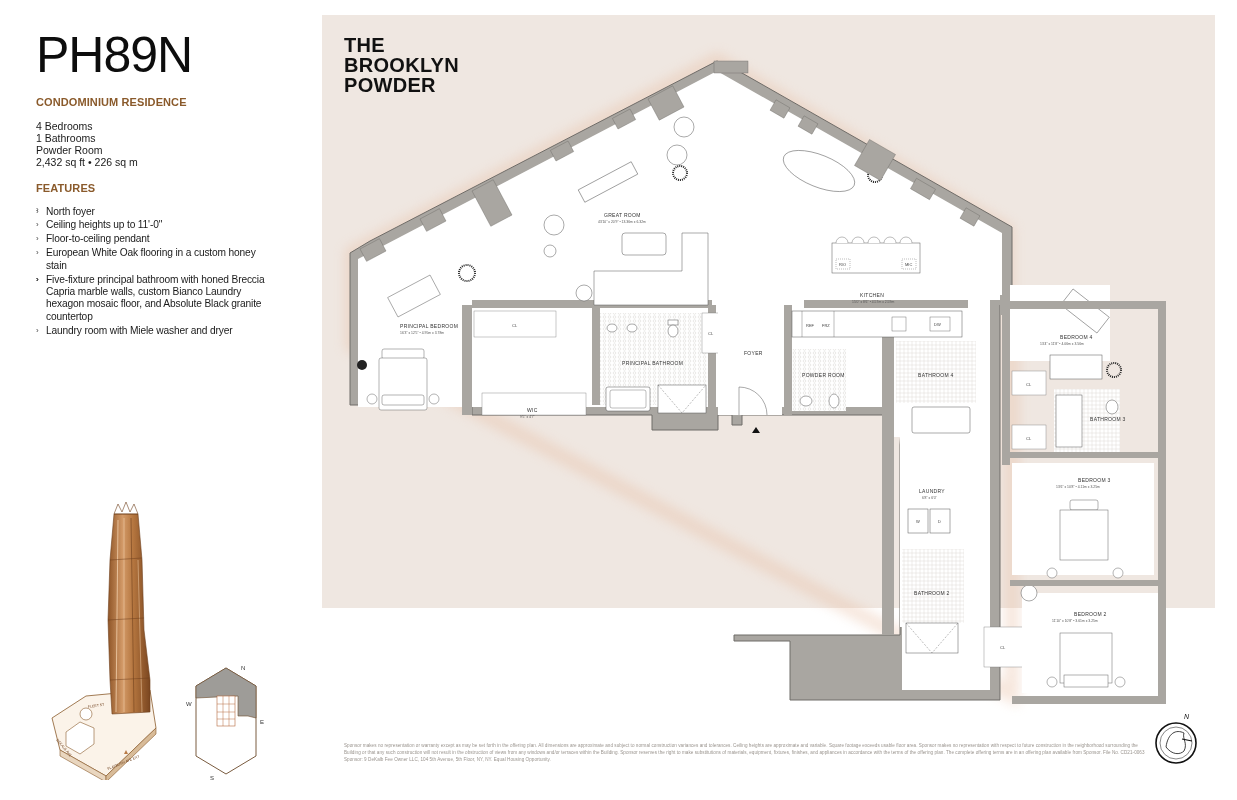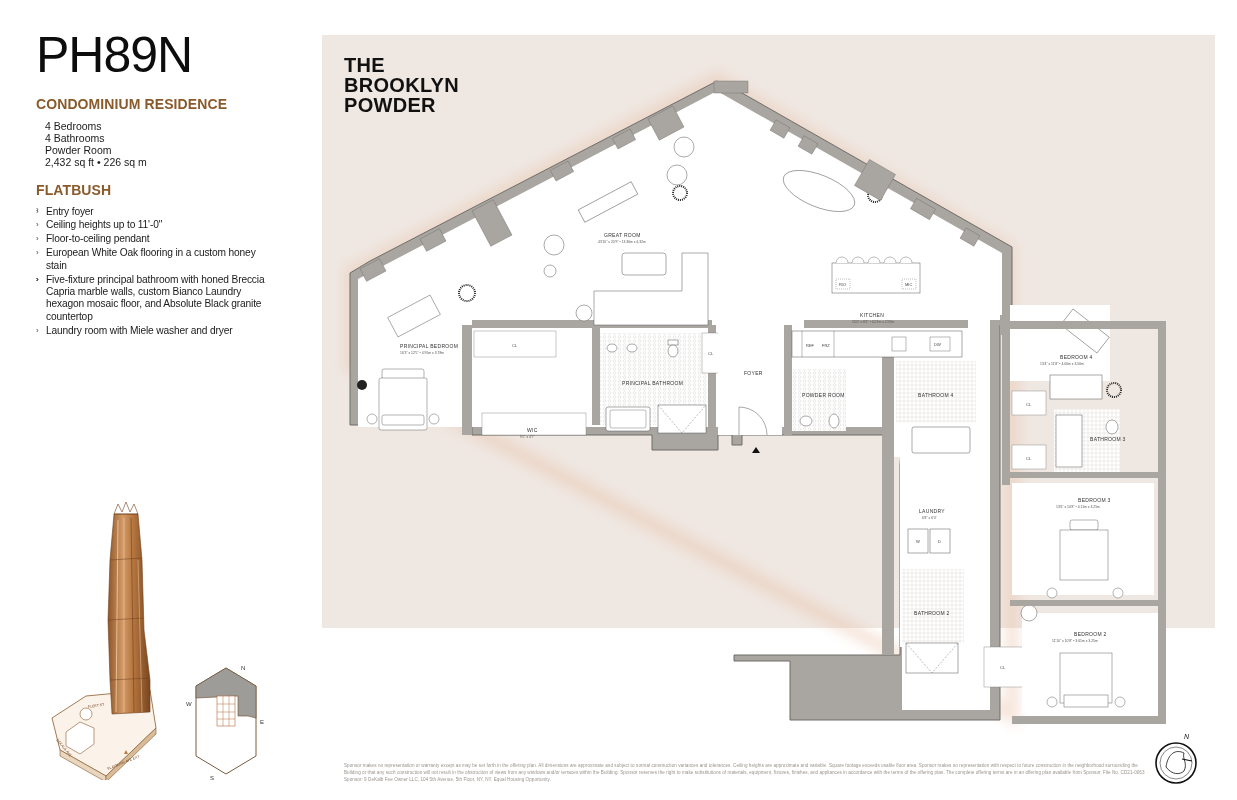--- a/index.html
+++ b/index.html
@@ -2,57 +2,57 @@
 <html><head>
   <meta charset="utf-8">
   <style>
     * { box-sizing: border-box; margin: 0; padding: 0; }
     html, body { width: 1237px; height: 800px; background: #ffffff; overflow: hidden; }
     body { position: relative; font-family: "Liberation Sans", sans-serif; color: #1a1a1a; }
 
     
     .left { position: absolute; left: 36px; top: 0; width: 270px; height: 696px; }
     .unit-title { position: absolute; top: 30px; left: 0; font-size: 50px; font-weight: 400; letter-spacing: -1px; color: #0d0d0d; line-height: 1; }
-    .section-label { position: absolute; left: 0; font-size: 14px; font-weight: 700; color: #8a5a2b; letter-spacing: 0.1px; }
+    .section-label { position: absolute; left: 0; font-size: 11px; font-weight: 700; color: #8a5a2b; letter-spacing: 0.1px; }
     .stats { position: absolute; top: 120px; left: 0; font-size: 10.5px; line-height: 12px; color: #1a1a1a; }
-    .stats div { white-space: nowrap; margin-left: 9px; }
+    .stats div { white-space: nowrap; }
     .features { position: absolute; top: 204px; left: 0; list-style: none; width: 240px; }
     .features li { position: relative; padding-left: 10px; font-size: 10.2px; line-height: 12.4px; margin-bottom: 1.5px; color: #1a1a1a; letter-spacing: -0.15px; }
     .features li .bullet { position: absolute; left: 0; top: 0; font-size: 8px; color: #444; }
 
     .tower { position: absolute; left: 10px; top: 500px; width: 120px; height: 280px; }
     .keyplan { position: absolute; left: 150px; top: 660px; width: 90px; height: 120px; }
 
     
-    .panel { position: absolute; left: 322px; top: 15px; width: 893px; height: 593px; background: #efe7e1; margin-top: 20px; }
+    .panel { position: absolute; left: 322px; top: 15px; width: 893px; height: 593px; background: #efe7e1; }
     .brand { position: absolute; left: 22px; top: 20px; font-size: 20px; font-weight: 700; line-height: 20px; letter-spacing: 0.3px; color: #111; }
     .plan { position: absolute; left: 0; top: 0; width: 893px; height: 765px; }
     .disclaimer { position: absolute; left: 22px; top: 727px; width: 810px; font-size: 4.6px; line-height: 7px; color: #9a948e; letter-spacing: 0.05px; }
     .north-seal { position: absolute; left: 830px; top: 692px; width: 52px; height: 60px; }
 
     .room-label { font-family: "Liberation Sans", sans-serif; fill: #333; font-size: 5px; letter-spacing: 0.3px; }
     .room-dim { font-family: "Liberation Sans", sans-serif; fill: #555; font-size: 3.4px; }
     .tiny { font-family: "Liberation Sans", sans-serif; fill: #444; font-size: 4px; }
   </style>
 </head>
 <body>
 
 <div class="left">
   <div class="unit-title">PH89N</div>
   <div class="section-label" style="top:96px">CONDOMINIUM RESIDENCE</div>
   <div class="stats">
     <div>4 Bedrooms</div>
-    <div>4 Bathrooms</div>
+    <div>1 Bathrooms</div>
     <div>Powder Room</div>
     <div>2,432 sq ft • 226 sq m</div>
   </div>
-  <div class="section-label" style="top:182px">FLATBUSH</div>
+  <div class="section-label" style="top:182px">FEATURES</div>
   <ul class="features">
     <li><span class="bullet">›</span></li>
-    <li><span class="bullet">›</span><span>Entry foyer</span></li>
+    <li><span class="bullet">›</span><span>North foyer</span></li>
     <li><span class="bullet">›</span><span>Ceiling heights up to 11'-0"</span></li>
     <li><span class="bullet">›</span><span>Floor-to-ceiling pendant</span></li>
     <li><span class="bullet">›</span><span>European White Oak flooring in a custom honey stain</span></li>
     <li><span class="bullet">›</span></li>
     <li><span class="bullet">›</span></li>
     <li><span class="bullet">›</span><span>Five-fixture principal bathroom with honed Breccia Capria marble walls, custom Bianco Laundry hexagon mosaic floor, and Absolute Black granite countertop</span></li>
     <li><span class="bullet">›</span><span>Laundry room with Miele washer and dryer</span></li>
   </ul>
 
   <svg class="tower" viewBox="0 0 120 280">

